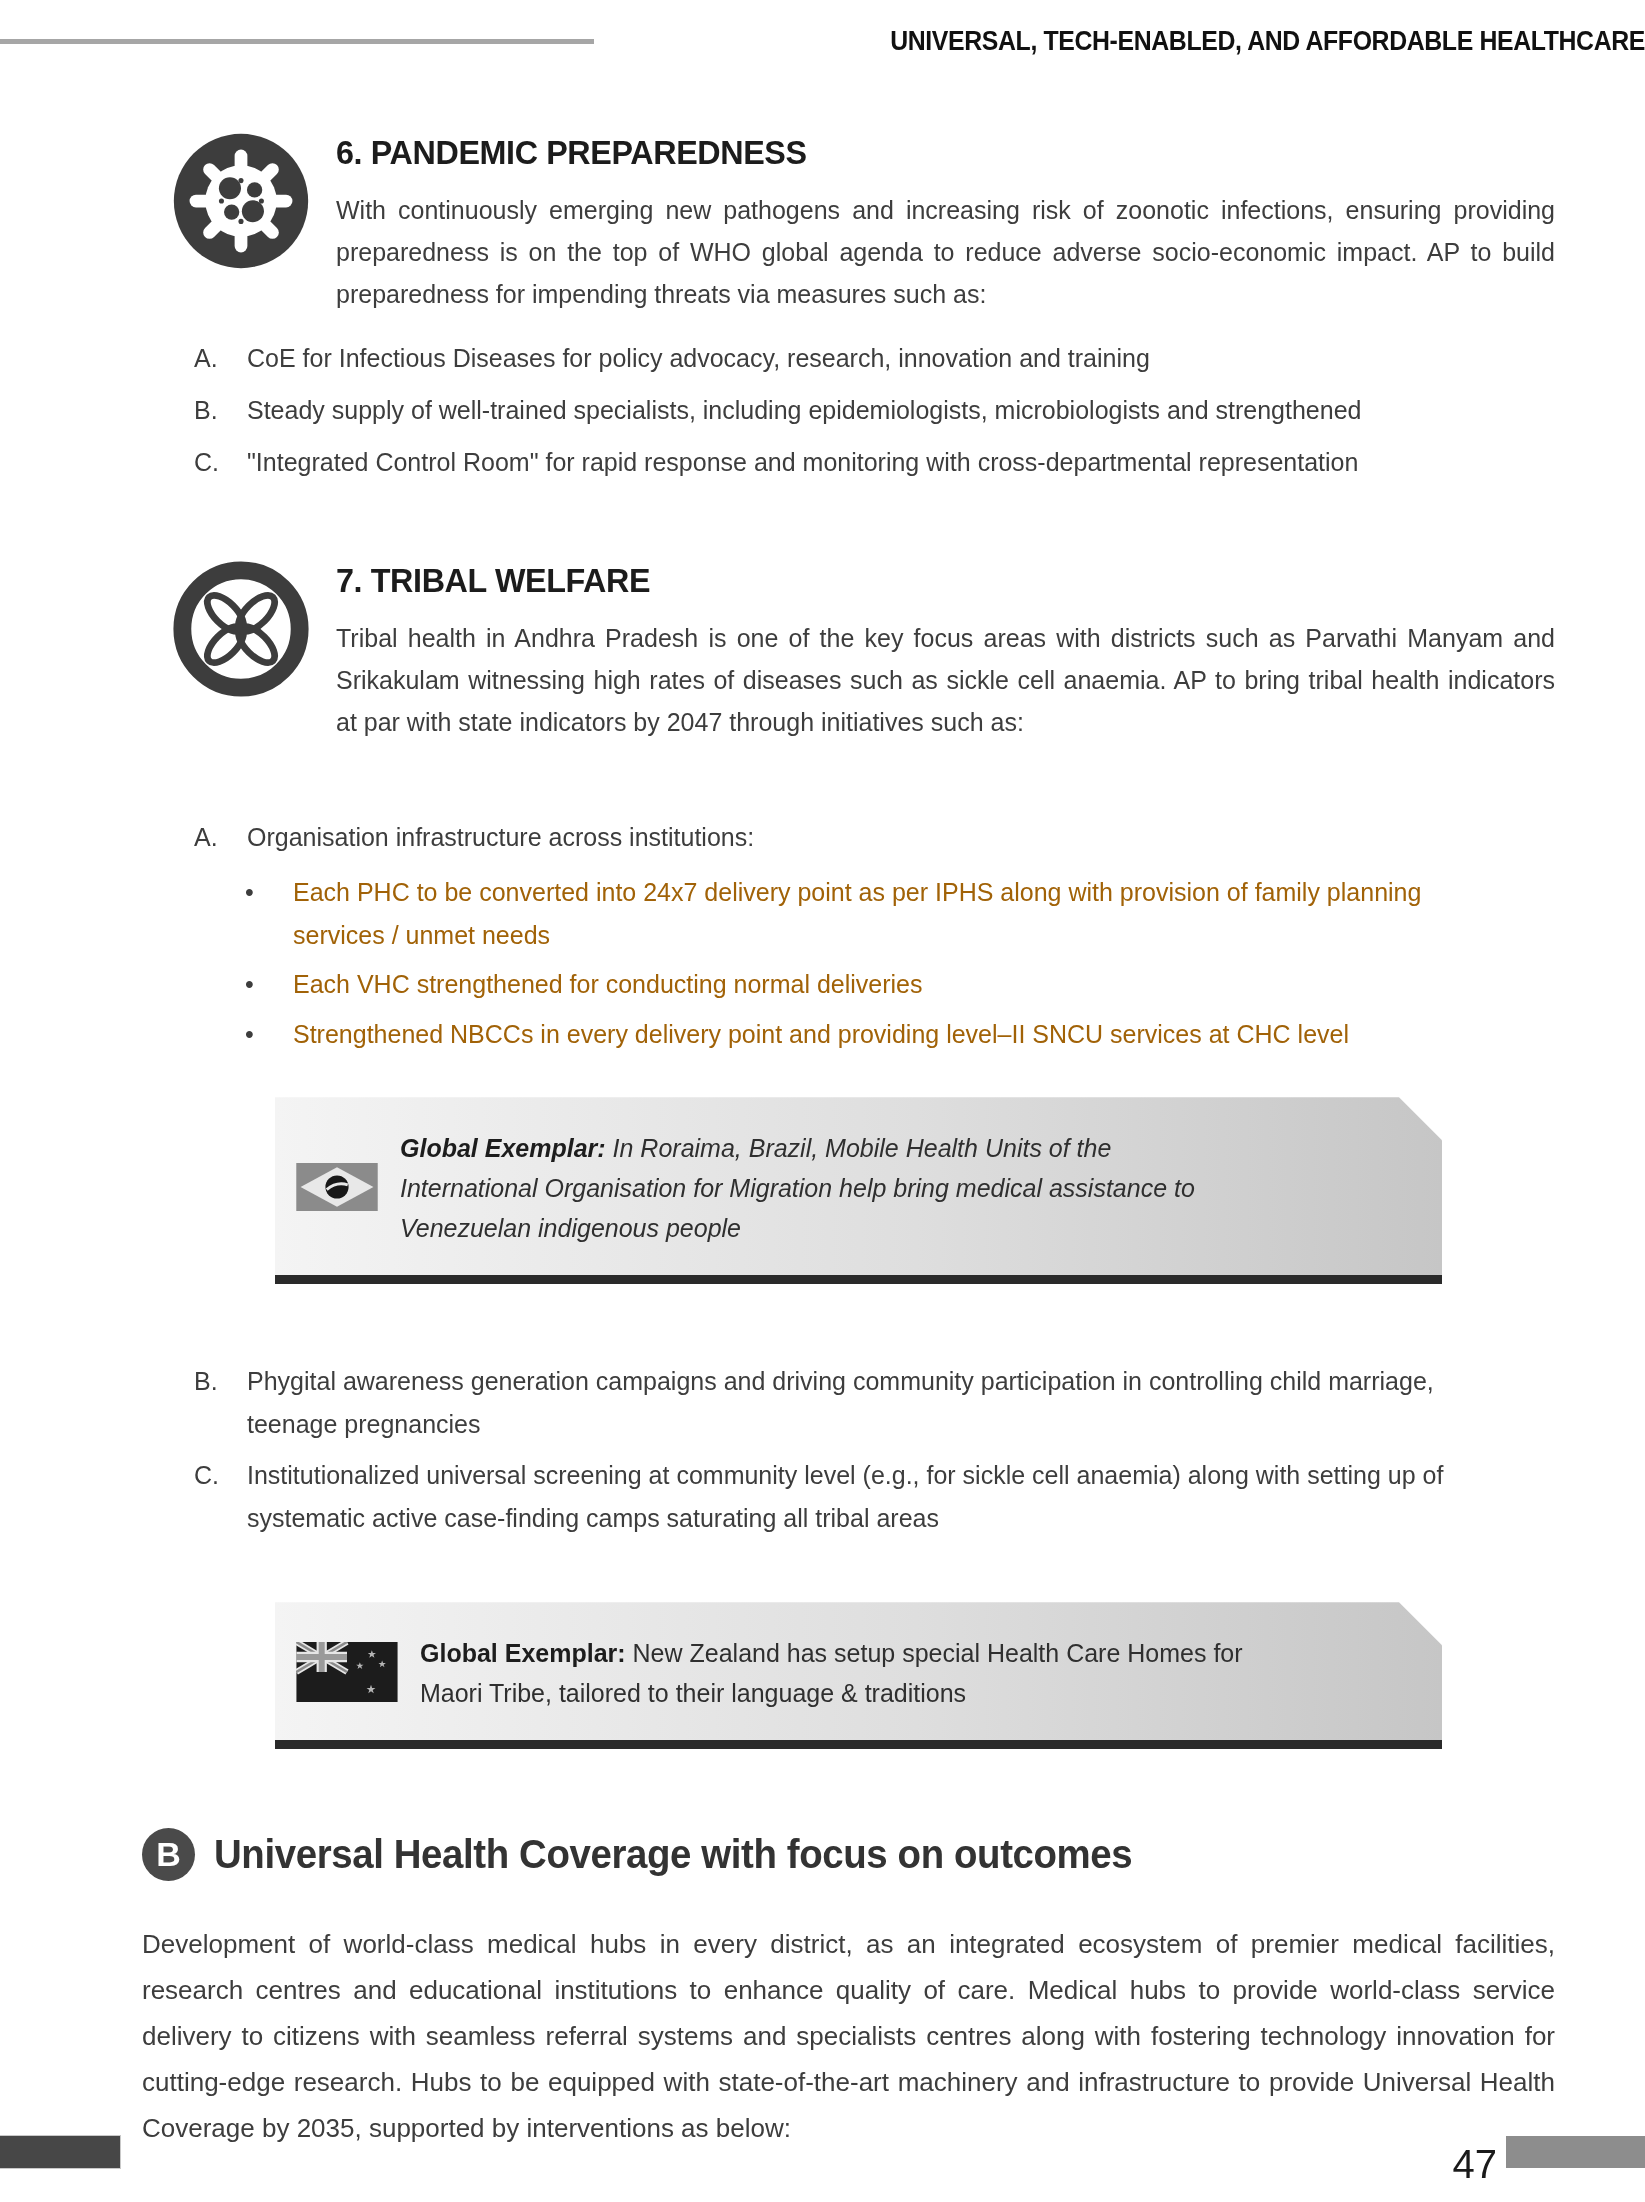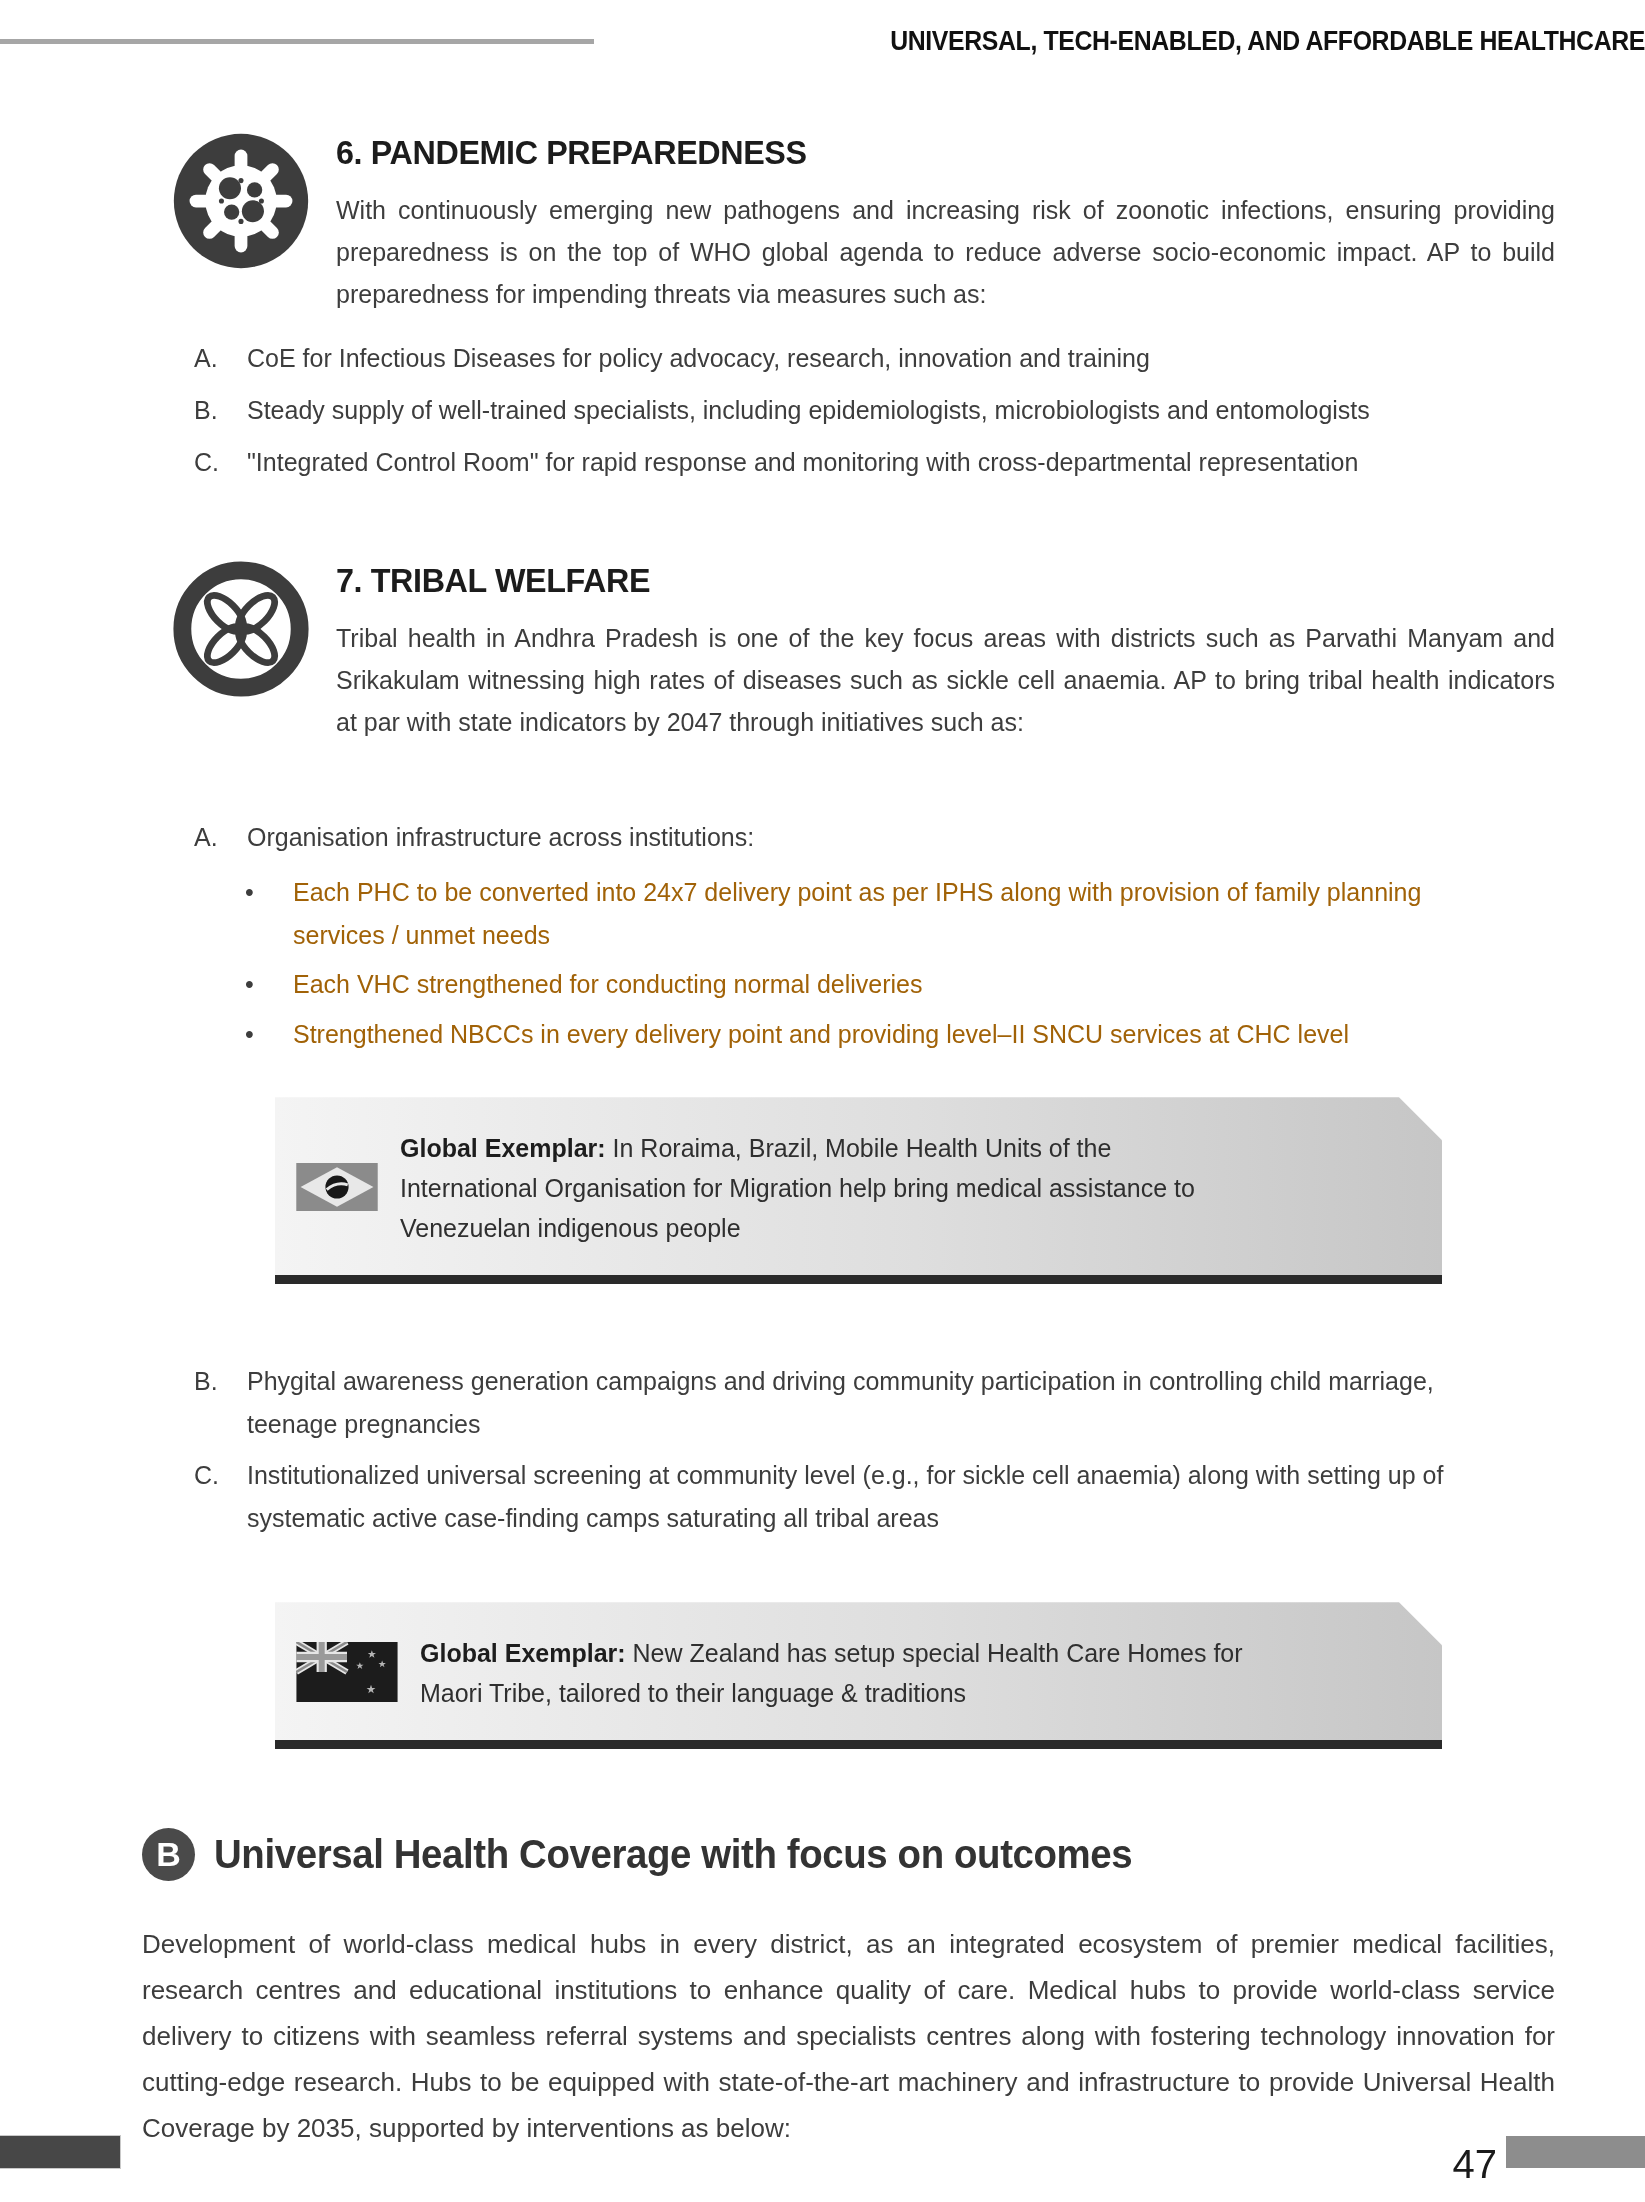--- a/index.html
+++ b/index.html
@@ -41,21 +41,21 @@
     position:relative;margin-left:133px;width:1167px;box-sizing:border-box;
     background:linear-gradient(90deg,#f4f4f4 0%,#dedede 55%,#c6c6c6 100%);
     clip-path:polygon(0 0, calc(100% - 43px) 0, 100% 43px, 100% 100%, 0 100%);
     padding:31px 52px 36px 20.6px;
   }
   .exemplar .inner{display:flex;align-items:center;}
   .exemplar .flagbox{flex:0 0 auto;margin-right:22.4px;}
   .exemplar .extext{font-size:25px;line-height:40px;color:#2f2f2f;}
   .exemplar .exlabel{font-weight:700;color:#1d1d1d;}
   .exemplar .botbar{position:absolute;left:0;right:0;bottom:0;height:9.5px;background:#2a2a2a;}
-  .ex1{margin-top:41px;}
+  .ex1{margin-top:41px;font-style:italic;}
   .ex1 .extext{max-width:843px;}
   .ex2{margin-top:62px;}
   .ex2 .extext{max-width:860px;}
   
   .uhc-head{display:flex;align-items:center;margin-top:79px;}
   .uhc-badge{
     flex:0 0 53px;height:53px;border-radius:50%;background:#4a4a4a;color:#fff;
     font-size:34px;font-weight:800;display:flex;align-items:center;justify-content:center;
   }
   .uhc-title{
@@ -117,21 +117,21 @@
     </div>
   </div>
 
   <div class="llist">
     <div class="litem">
       <div class="lbl">A.</div>
       <div class="txt">CoE for Infectious Diseases for policy advocacy, research, innovation and training</div>
     </div>
     <div class="litem">
       <div class="lbl">B.</div>
-      <div class="txt">Steady supply of well-trained specialists, including epidemiologists, microbiologists and entomologists</div>
+      <div class="txt">Steady supply of well-trained specialists, including epidemiologists, microbiologists and strengthened</div>
     </div>
     <div class="litem">
       <div class="lbl">C.</div>
       <div class="txt">"Integrated Control Room" for rapid response and monitoring with cross-departmental representation</div>
     </div>
   </div>
 
   <div class="spacer-s7"></div>
 
   <div class="section">

